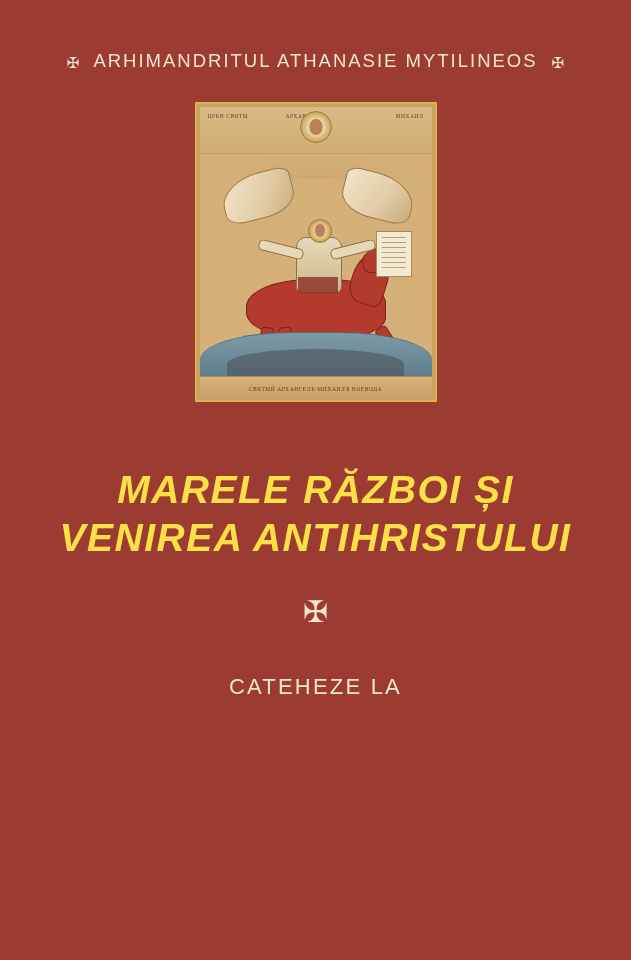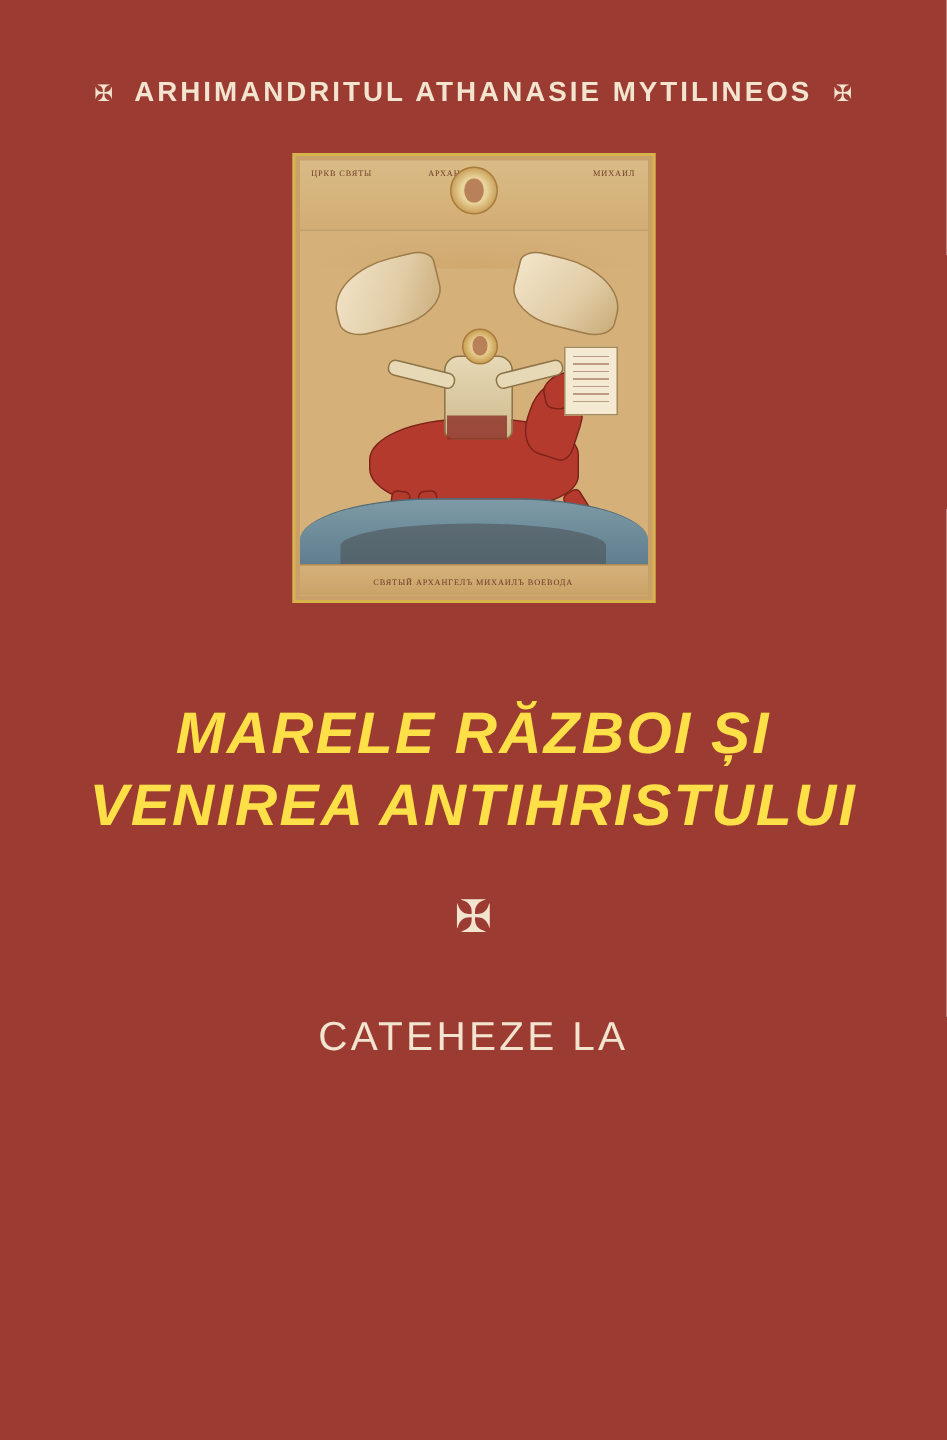--- a/index.html
+++ b/index.html
@@ -31,21 +31,21 @@
     display: flex;
     align-items: center;
     justify-content: center;
     gap: 14px;
     width: 100%;
   }
   .author-name {
     color: #f2e4cf;
     font-size: 18.5px;
     letter-spacing: 2.0px;
-    font-weight: bold;
+    font-weight: normal;
     white-space: nowrap;
   }
   .cross-small {
     color: #f2e4cf;
     font-size: 15px;
     line-height: 1;
     display: inline-block;
     transform: translateY(1px);
   }
 
@@ -272,21 +272,21 @@
   }
 
   
   .subtitle-block {
     margin-top: 40px;
     text-align: center;
     width: 100%;
   }
   .subtitle-line {
     color: #f2e4cf;
-    font-size: 27px;
+    font-size: 22px;
     letter-spacing: 2.2px;
     font-weight: normal;
     line-height: 1.85;
   }
 </style>
 </head>
 <body>
 
 <div class="book-cover">
 

